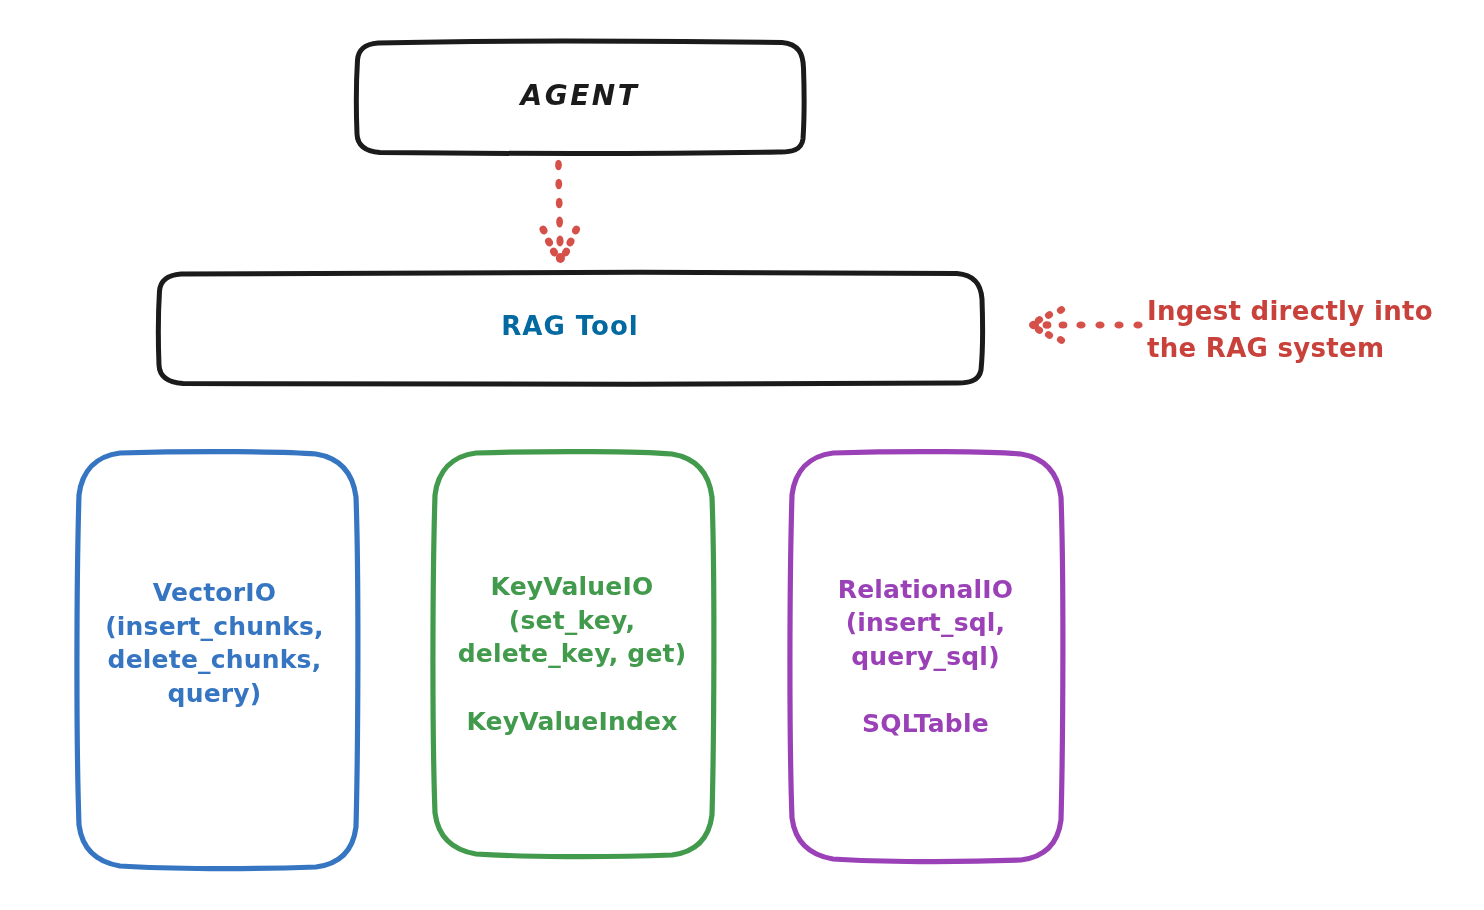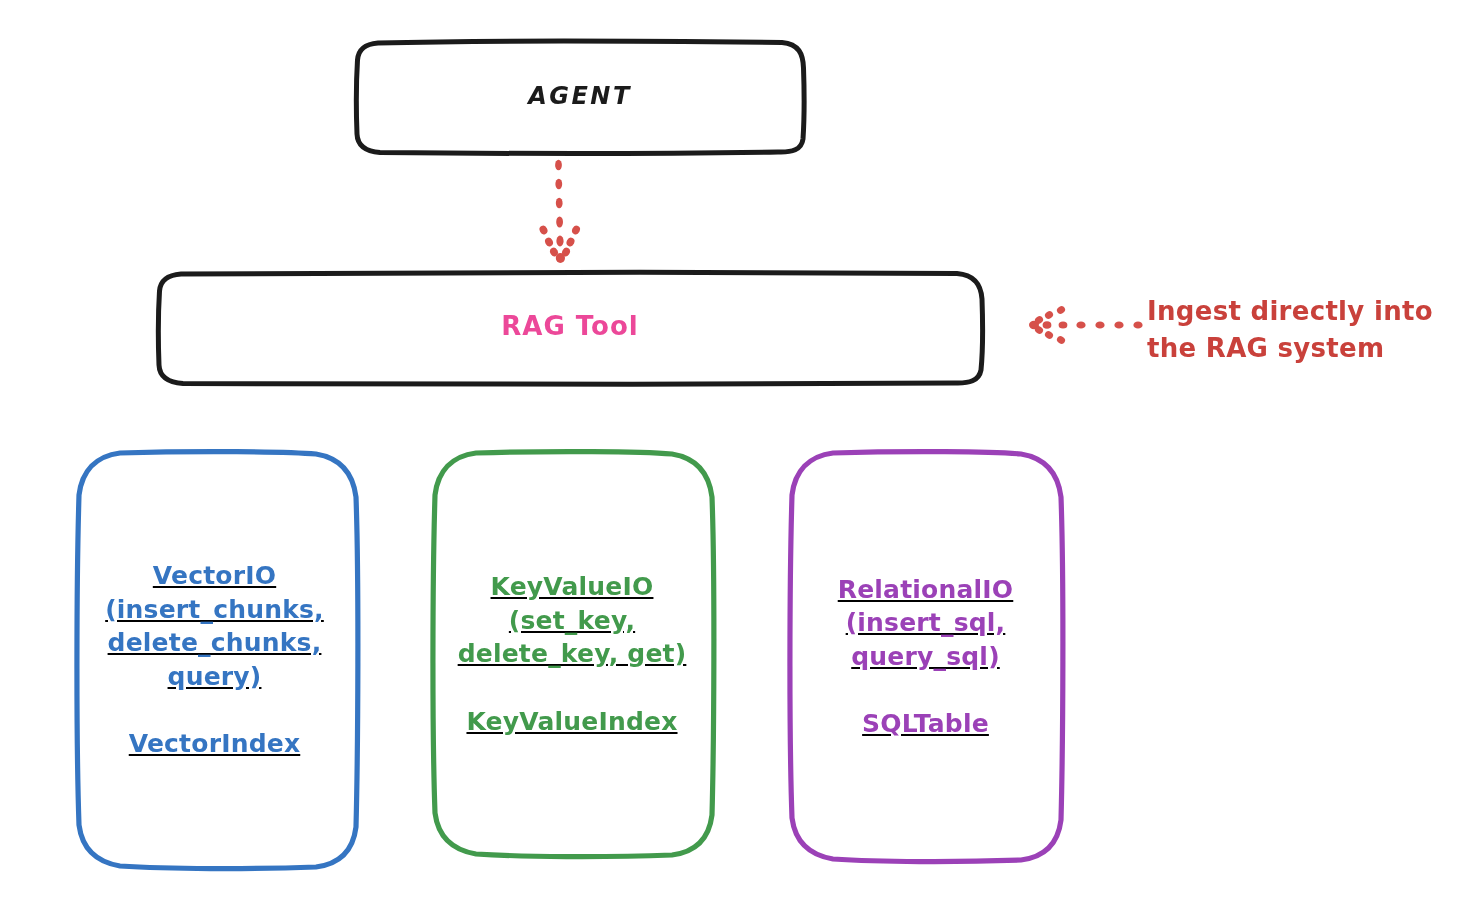--- a/index.html
+++ b/index.html
@@ -48,36 +48,36 @@
 
   
   #agent-node {
     left: 354px;
     top: 38px;
     width: 452px;
     height: 117px;
   }
   #agent-node .label {
     color: #1b1b1b;
-    font-size: 24px;
+    font-size: 28px;
     font-weight: 700;
     font-style: italic;
     letter-spacing: 2.5px;
     font-family: "DejaVu Sans", sans-serif;
   }
 
   
   #ragtool-node {
     left: 155px;
     top: 269px;
     width: 830px;
     height: 116px;
   }
   #ragtool-node .label {
-    color: #ec4899;
+    color: #0369a1;
     font-size: 26px;
     font-weight: 600;
     letter-spacing: 1px;
   }
 
   
   #vector-node {
     left: 68px;
     top: 449px;
     width: 293px;
@@ -109,21 +109,20 @@
   #kv-node .label     { color: #429a4c; }
   #rel-node .label    { color: #9b41b7; }
 
   .node-inner {
     display: flex;
     flex-direction: column;
     align-items: center;
     justify-content: center;
     gap: 0px;
     width: 100%;
-    text-decoration: underline;
   }
   .spacer { height: 34px; }
 
   
   .connector {
     position: absolute;
     z-index: 3;
     pointer-events: none;
     overflow: visible;
   }
@@ -232,21 +231,20 @@
                C291,130 290,300 288,378 C285,402 272,415 248,418
                C180,420.5 100,420 52,417 C28,413 14,399 11,376
                C8,290 8.5,130 11,46 C14,22 28,7 52,4 Z" stroke="#3575c2" stroke-width="5.2"></path>
     </svg>
     <div class="node-inner">
       <span class="label">VectorIO
 (insert_chunks,
 delete_chunks,
 query)</span>
       <div class="spacer"></div>
-      <span class="label">VectorIndex</span>
     </div>
   </div>
 
   <div class="node" id="rel-node">
     <svg class="sketch-border" viewBox="0 0 281 415" preserveAspectRatio="none">
       <path d="M48,4 C124,1.5 208,2.5 236,5 C260,9 273,24 276,48
                C279,130 278,296 276,371 C273,395 260,408 236,411
                C170,413.5 94,413 48,410 C24,406 10,392 7,369
                C4,286 4.5,130 7,46 C10,22 24,7 48,4 Z" stroke="#9b41b7" stroke-width="5.2"></path>
     </svg>

